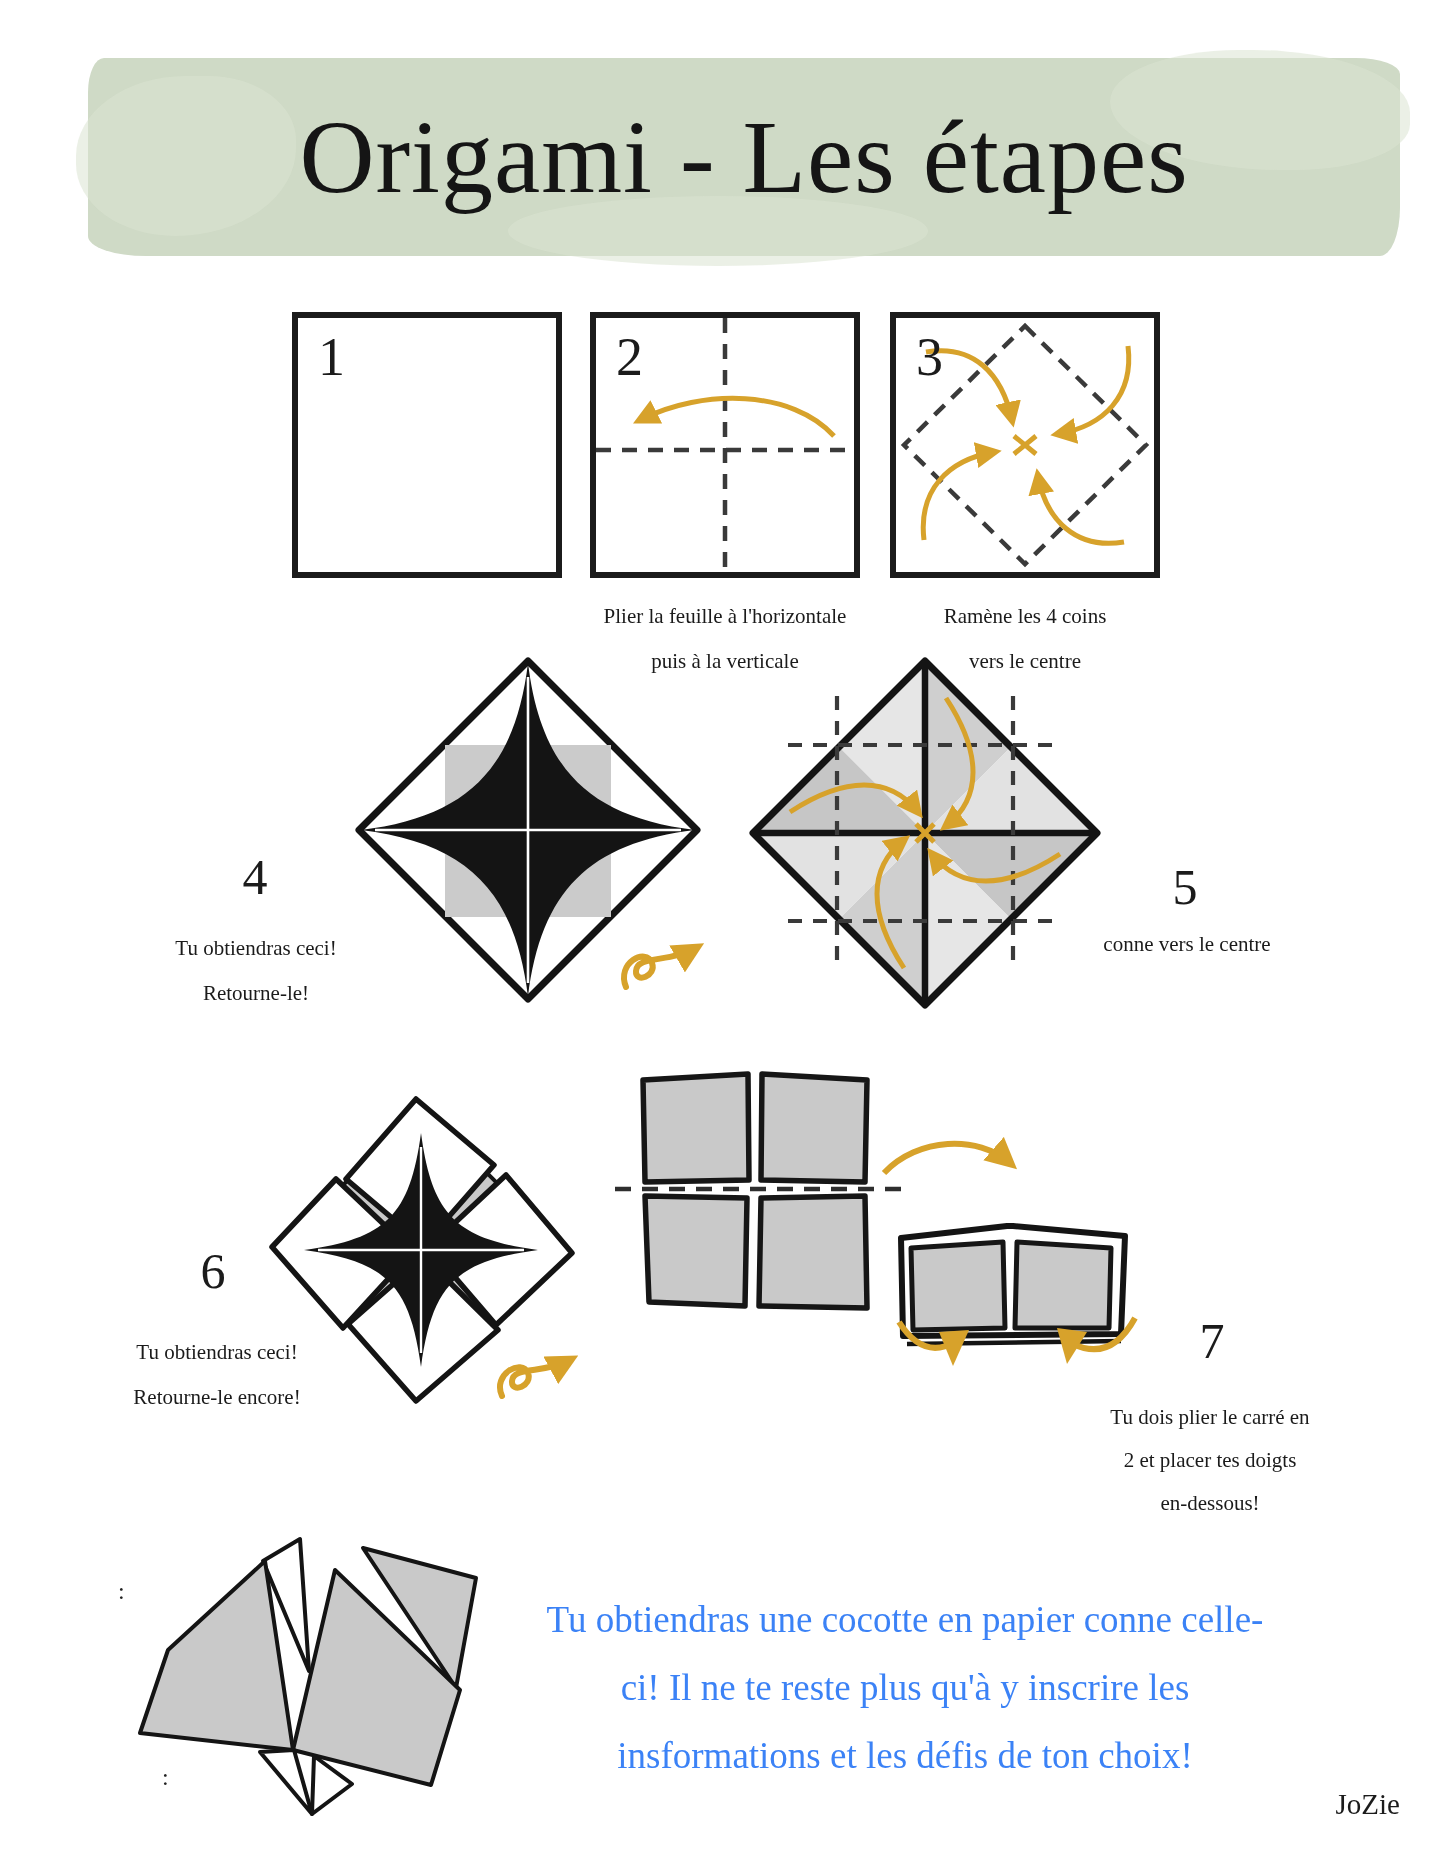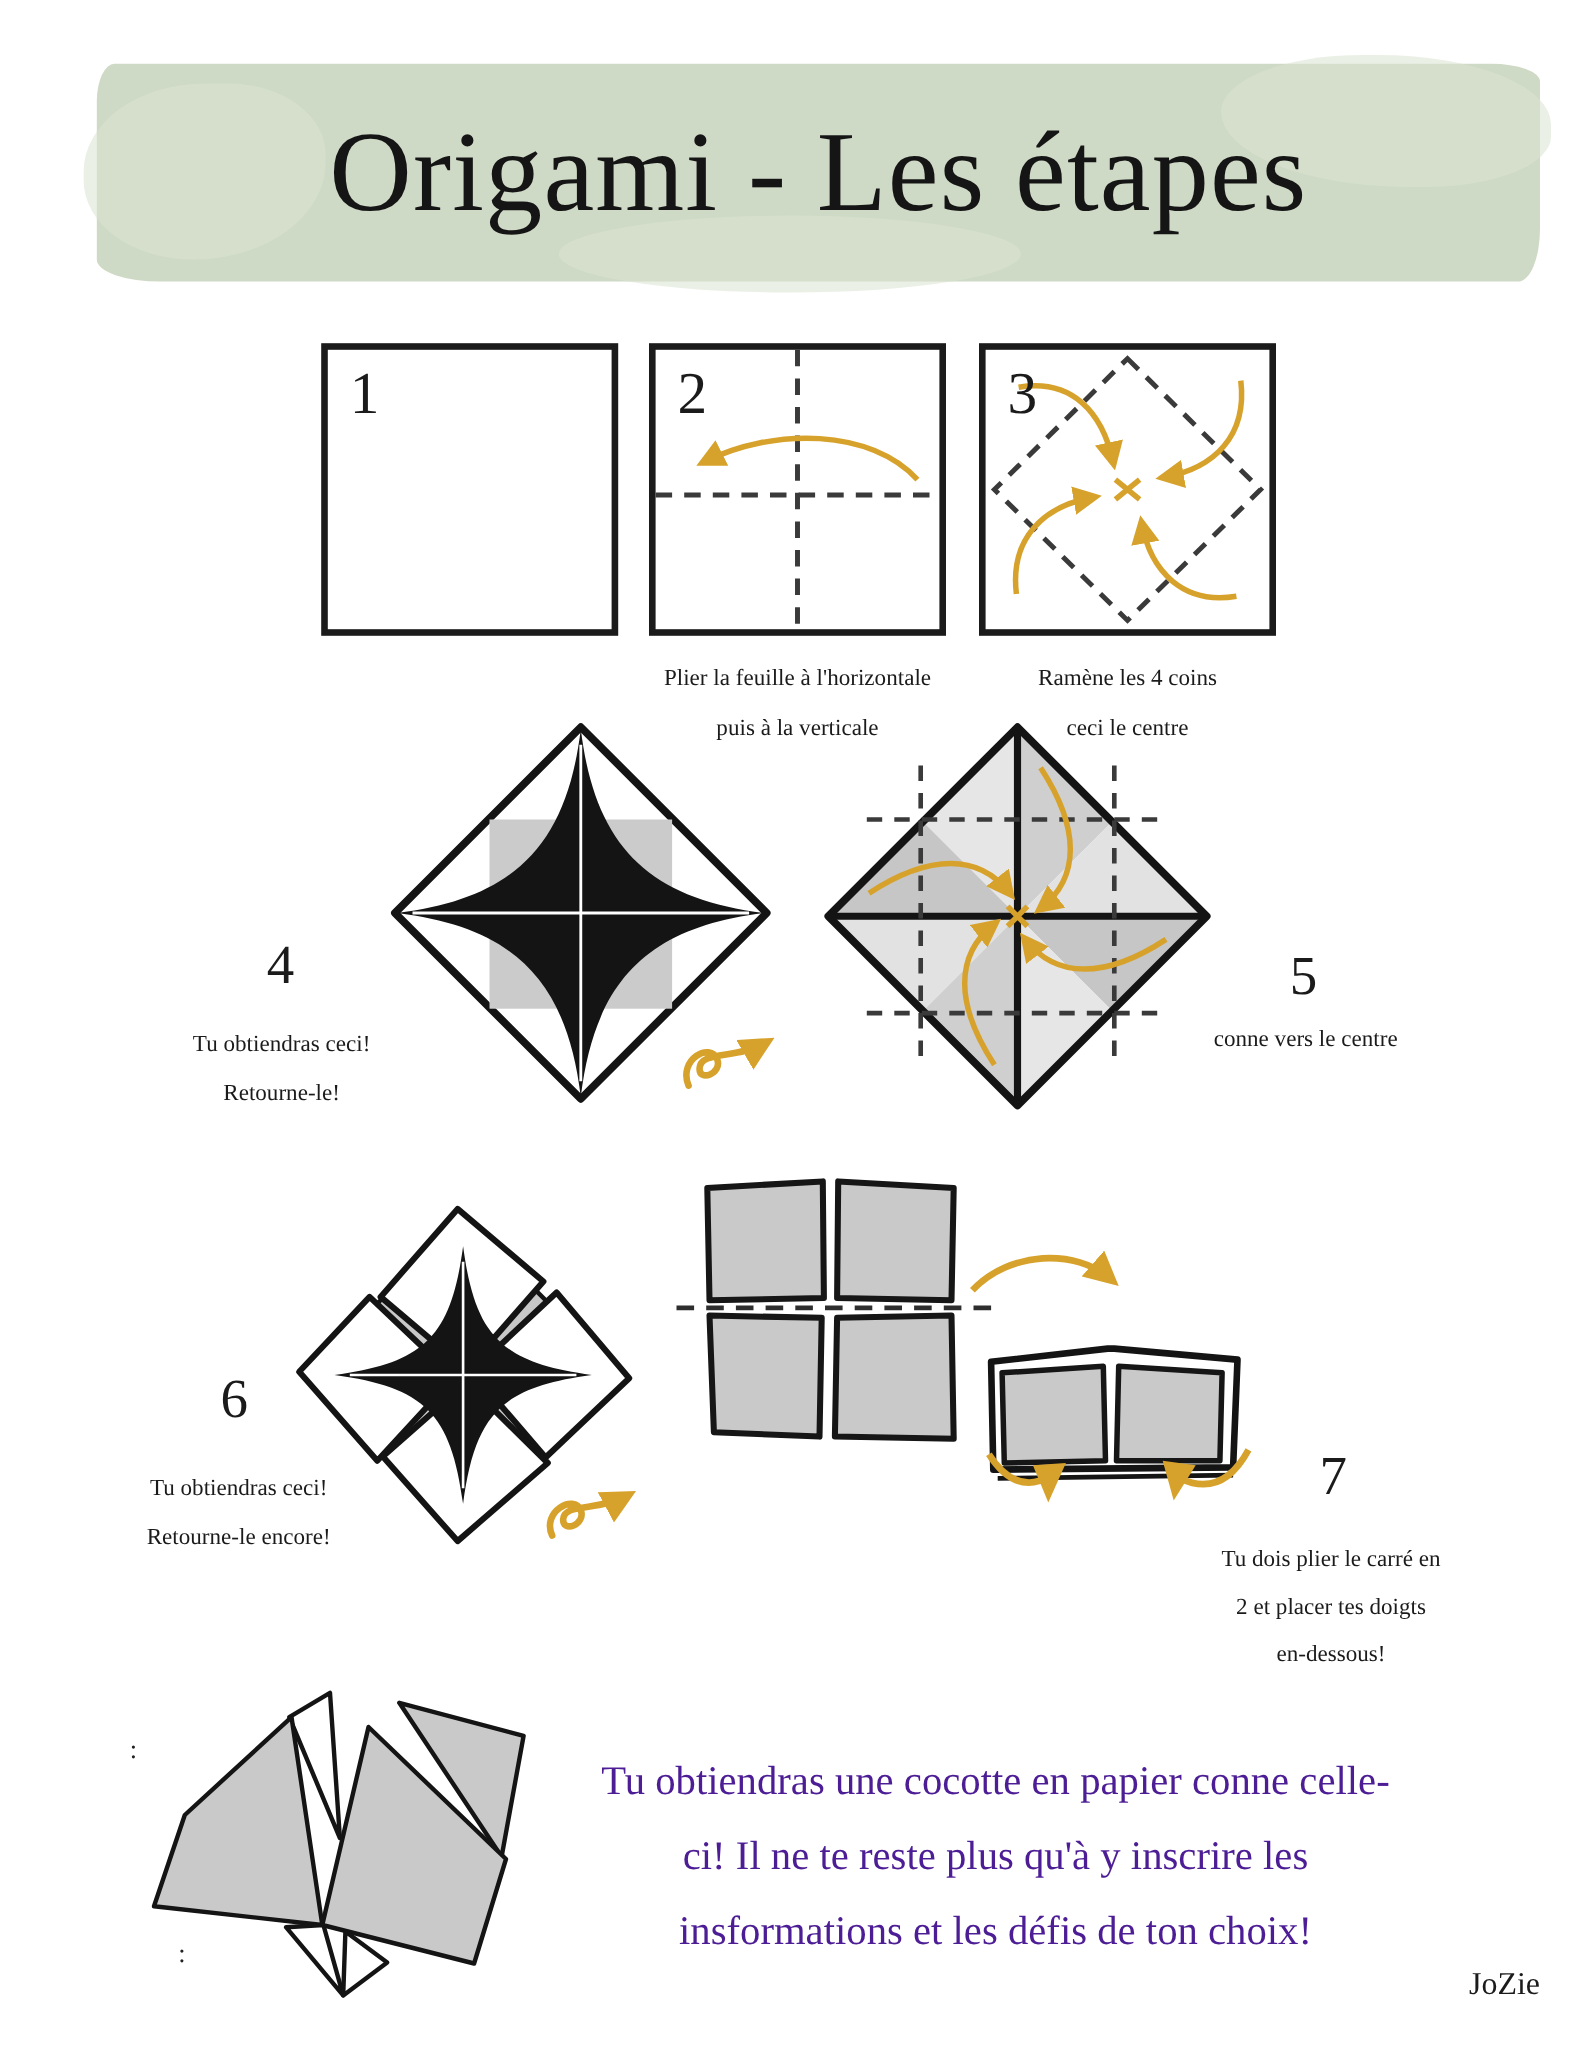--- a/index.html
+++ b/index.html
@@ -14,21 +14,21 @@
   #blob2{right:-10px;top:-8px;width:300px;height:120px;border-radius:45% 55% 40% 60%;}
   #blob3{left:420px;bottom:-10px;width:420px;height:70px;border-radius:50%;}
   #title{position:absolute;left:0;top:0;width:100%;height:100%;margin:0;
          font-size:104px;font-weight:normal;line-height:198px;text-align:center;
          letter-spacing:1px;color:#151515;font-family:"Liberation Serif",serif;}
   
   .stepbox{width:258px;height:254px;border:6px solid #1b1b1b;background:#fff;}
   .boxnum{position:absolute;left:20px;top:8px;font-size:54px;color:#1b1b1b;}
   .num{font-size:50px;text-align:center;color:#1b1b1b;}
   .caption{font-size:21px;line-height:45px;text-align:center;color:#1b1b1b;}
-  .footer-line{font-size:37px;line-height:68px;text-align:center;color:#4c1d95;}
+  .footer-line{font-size:37px;line-height:68px;text-align:center;color:#3b82f6;}
   #signature{font-size:29px;text-align:right;color:#1b1b1b;}
   .stray{font-size:24px;color:#222;}
   svg{display:block;overflow:visible;}
 </style>
 </head>
 <body>
 
 <div id="page">
 
   <div id="banner" class="abs">
@@ -67,21 +67,21 @@
       <path d="M28,222 C22,172 52,142 98,134" fill="none" stroke="#d7a22b" stroke-width="5" marker-end="url(#ah)"></path>
     </svg>
   </div>
 
   <div class="abs caption" style="left:530px;top:594px;width:390px;">
     <div>Plier la feuille à l'horizontale</div>
     <div>puis à la verticale</div>
   </div>
   <div class="abs caption" style="left:835px;top:594px;width:380px;">
     <div>Ramène les 4 coins</div>
-    <div>ceci le centre</div>
+    <div>vers le centre</div>
   </div>
 
   <svg class="abs" style="left:355px;top:657px;" width="346" height="346" viewBox="0 0 346 346">
     <polygon points="173,4 342,173 173,342 4,173" fill="#ffffff" stroke="#141414" stroke-width="7" stroke-linejoin="round"></polygon>
     <rect x="90" y="88" width="166" height="172" fill="#cbcbcb"></rect>
     <path d="M173,6 C186,112 234,160 340,173 C234,186 186,234 173,340 C160,234 112,186 6,173 C112,160 160,112 173,6 Z" fill="#141414"></path>
     <path d="M173,20 L173,326 M20,173 L326,173" stroke="#ffffff" stroke-width="2.6"></path>
   </svg>
   <div class="abs num" style="left:205px;top:848px;width:100px;">4</div>
   <div class="abs caption" style="left:96px;top:926px;width:320px;">

